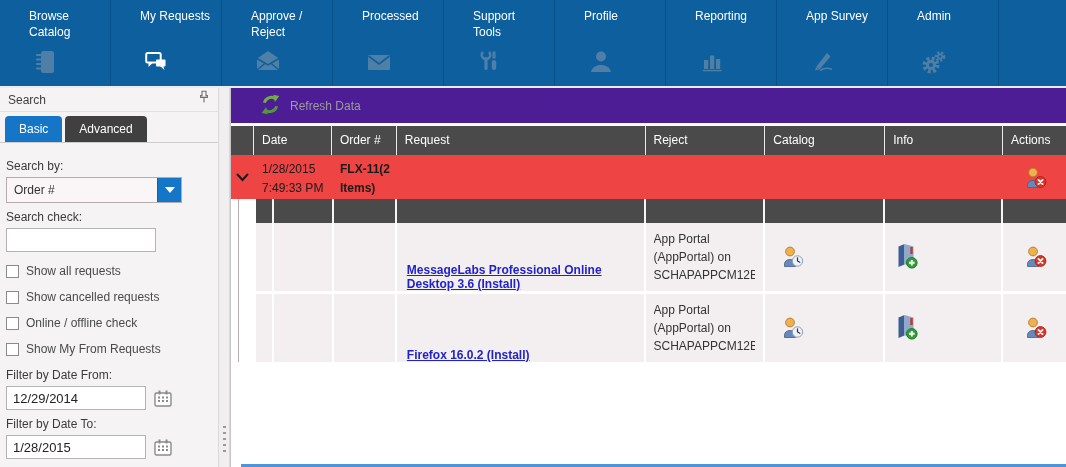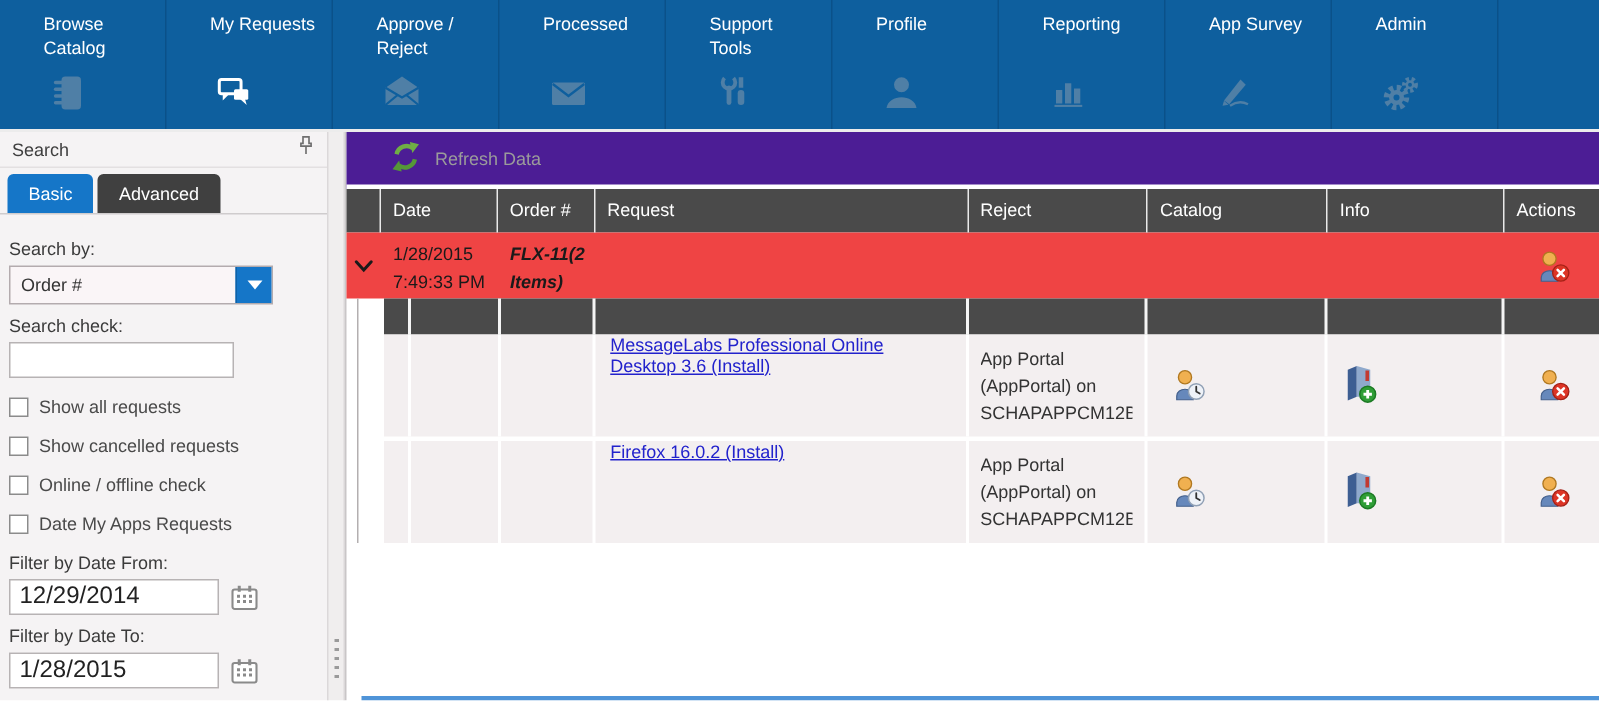--- a/index.html
+++ b/index.html
@@ -30,21 +30,21 @@
   .sb-tab.adv   { background:#404040; }
   .sb-body { padding:9px 0 0 6px; }
   .sb-label { margin:7px 0 4px 0; color:#3b3b3b; }
   .dropdown { width:176px; height:26px; display:flex; border:1px solid #b3abae; background:#faf5f7; }
   .dd-value { flex:1; line-height:24px; padding-left:7px; color:#333; }
   .dd-btn { width:24px; background:#1576c8; border-left:1px solid #0f62a8;
             display:flex; align-items:center; justify-content:center; cursor:pointer; }
   .dd-arrow { width:0; height:0; border-left:5px solid transparent; border-right:5px solid transparent;
               border-top:6px solid #fff; }
   .txt-input { width:150px; height:24px; border:1px solid #b7b3b4; background:#fff;
-               font-family:"Liberation Sans",sans-serif; font-size:16px; padding:0 6px; color:#222; }
+               font-family:"Liberation Sans",sans-serif; font-size:13px; padding:0 6px; color:#222; }
   .chk-row { display:flex; align-items:center; margin-top:12px; cursor:pointer; }
   .chk-box { width:13px; height:13px; border:1px solid #8b8b8b; background:#fff; margin-right:7px; flex:none; }
   .chk-label { color:#4a4a4a; }
   .date-row { display:flex; align-items:center; gap:8px; }
   .cal-icon { width:18px; height:17px; cursor:pointer; }
 
   
   .splitter { position:absolute; left:218px; top:88px; width:12px; height:379px;
               background:#f0eeee; border-left:1px solid #dbd8d9; border-right:1px solid #dbd8d9; cursor:col-resize; }
   .grip { position:absolute; left:4px; top:338px; width:3px; height:26px;
@@ -60,33 +60,33 @@
   .hdr { display:flex; height:29px; background:#4a4a4a; color:#fff; }
   .hdr > div { line-height:29px; padding-left:8px; border-right:1px solid #e9e9e9;
                overflow:hidden; white-space:nowrap; }
   .c-exp{width:23px;} .c-date{width:78px;} .c-order{width:65px;} .c-req{width:249px;}
   .c-target{width:120px;} .c-status{width:120px;} .c-info{width:118px;} .c-act{width:63px; border-right:none!important;}
 
   .group-row { display:flex; height:44px; background:#ef4444; align-items:stretch; }
   .group-row > div { padding:5px 4px 0 8px; }
   .g-exp { display:flex; align-items:center; justify-content:center; padding:0!important; cursor:pointer; }
   .g-date { width:78px; color:#1a1a1a; line-height:1.55; }
-  .g-order { width:65px; font-weight:bold; color:#1a1a1a; line-height:1.55;font-style:italic; }
+  .g-order { width:65px; font-weight:bold; color:#1a1a1a; line-height:1.55; }
   .g-fill { flex:1; }
   .g-act { width:63px; display:flex; align-items:center; justify-content:center; padding:0!important; }
   .g-exp { width:23px; }
 
   .detail { position:relative; margin-left:25px; }
   .detail-edge { position:absolute; left:-18px; top:0; bottom:0; width:1px; background:#b3afb0; }
   .dhdr { display:flex; height:24px; background:#4a4a4a; }
   .dhdr > div { border-right:2px solid #f5f5f5; }
   .drow { display:flex; height:68px; background:#f3eff0; margin-bottom:3px; }
   .drow > div { border-right:2px solid #ffffff; overflow:hidden; }
   .d-ind{width:18px;} .d-date{width:60px;} .d-order{width:63px;}
-  .d-req{width:249px; display:flex; align-items:flex-start; padding:0 10px;}
+  .d-req{width:249px; display:flex; align-items:flex-end; padding:0 10px;font-weight:bold;}
   .d-target{width:120px; display:flex; align-items:center; padding:0 8px; color:#333; line-height:1.5;}
   .d-status{width:120px; display:flex; align-items:center; padding-left:14px;}
   .d-info{width:118px; display:flex; align-items:center; padding-left:9px;}
   .d-act{width:63px; display:flex; align-items:center; justify-content:center; border-right:none!important;}
   .req-link { color:#2222cc; text-decoration:underline; cursor:pointer; }
   .clip3 { display:block; max-height:54px; overflow:hidden; }
 
   .hscroll { position:absolute; left:10px; right:0; bottom:0; height:3px; background:#4f94d8; }
 </style>
 </head>
@@ -241,21 +241,21 @@
       <div class="chk-row">
         <span class="chk-box"></span>
         <span class="chk-label">Show cancelled requests</span>
       </div>
       <div class="chk-row">
         <span class="chk-box"></span>
         <span class="chk-label">Online / offline check</span>
       </div>
       <div class="chk-row">
         <span class="chk-box"></span>
-        <span class="chk-label">Date My Apps Requests</span>
+        <span class="chk-label">Show My From Requests</span>
       </div>
 
       <div class="sb-label" style="margin-top:12px">Filter by Date From:</div>
       <div class="date-row">
         <input class="txt-input" style="width: 140px;" type="text" value="12/29/2014">
         <span class="cal-icon">
           <svg width="18" height="17" viewBox="0 0 18 17">
             <rect x="1" y="3" width="16" height="13" rx="1.5" fill="#fff" stroke="#8a8a8a" stroke-width="1.4"></rect>
             <rect x="4.5" y="0.5" width="2" height="4" fill="#8a8a8a"></rect>
               <rect x="11.5" y="0.5" width="2" height="4" fill="#8a8a8a"></rect>

